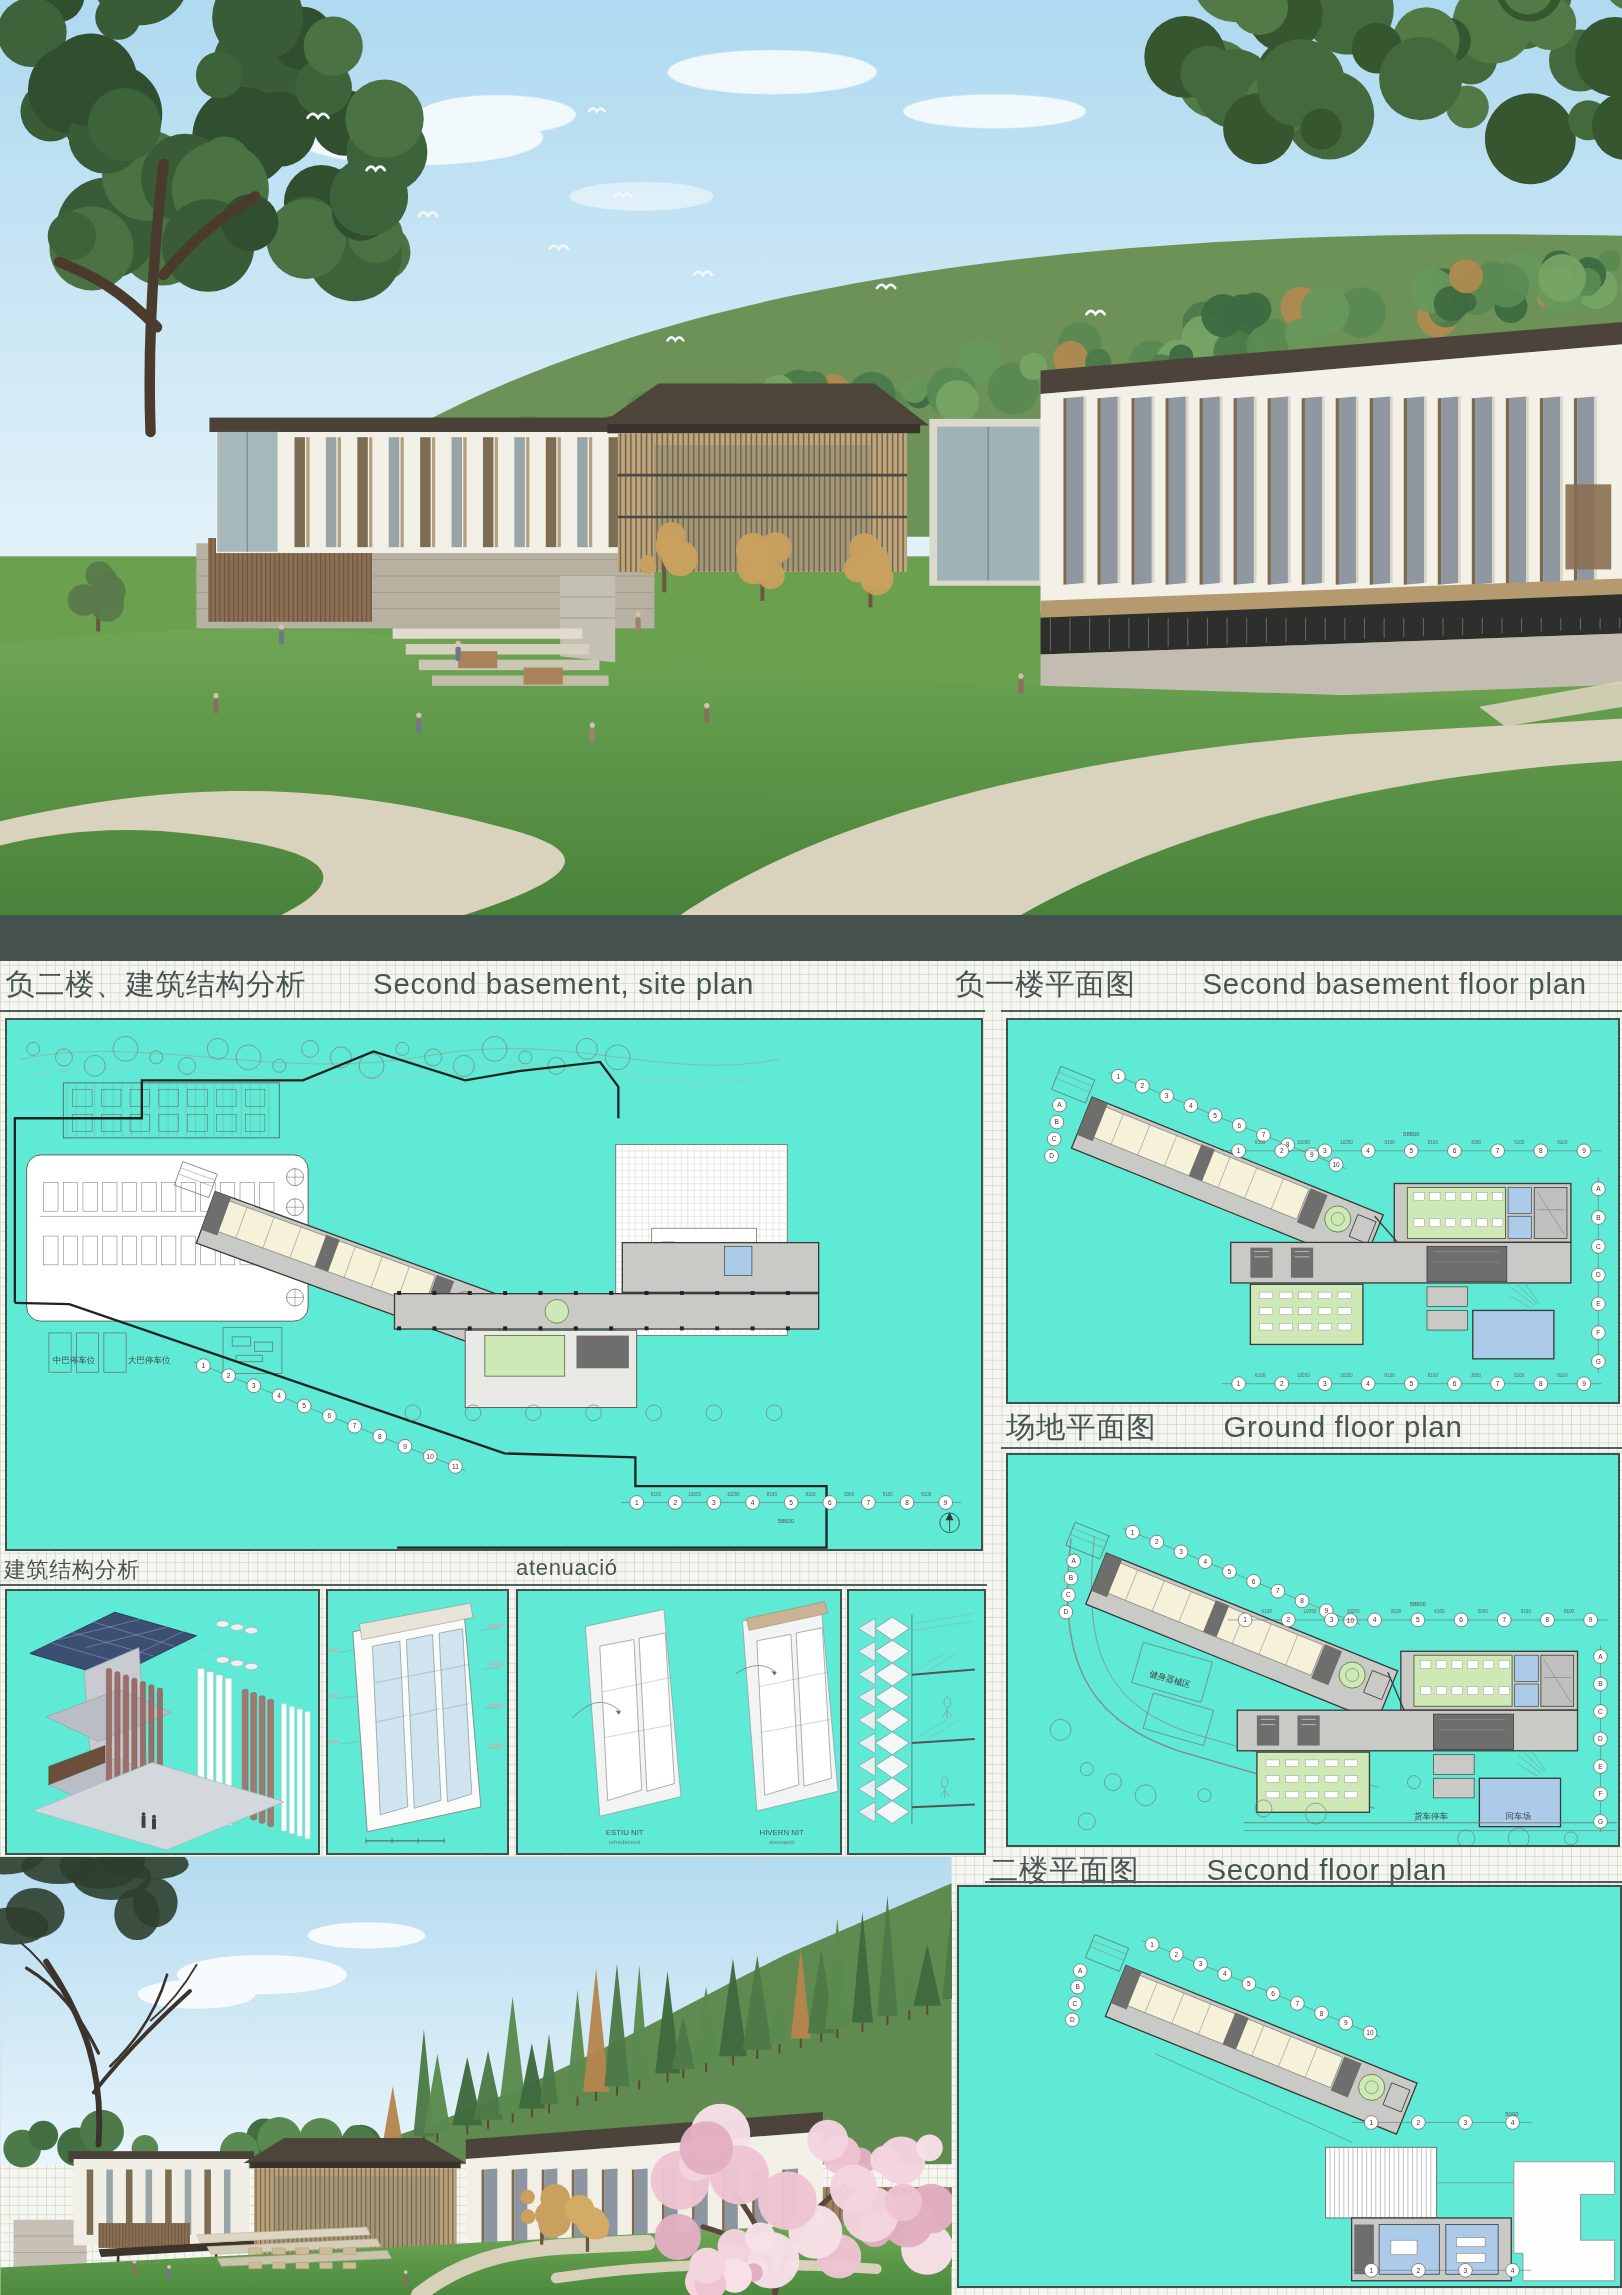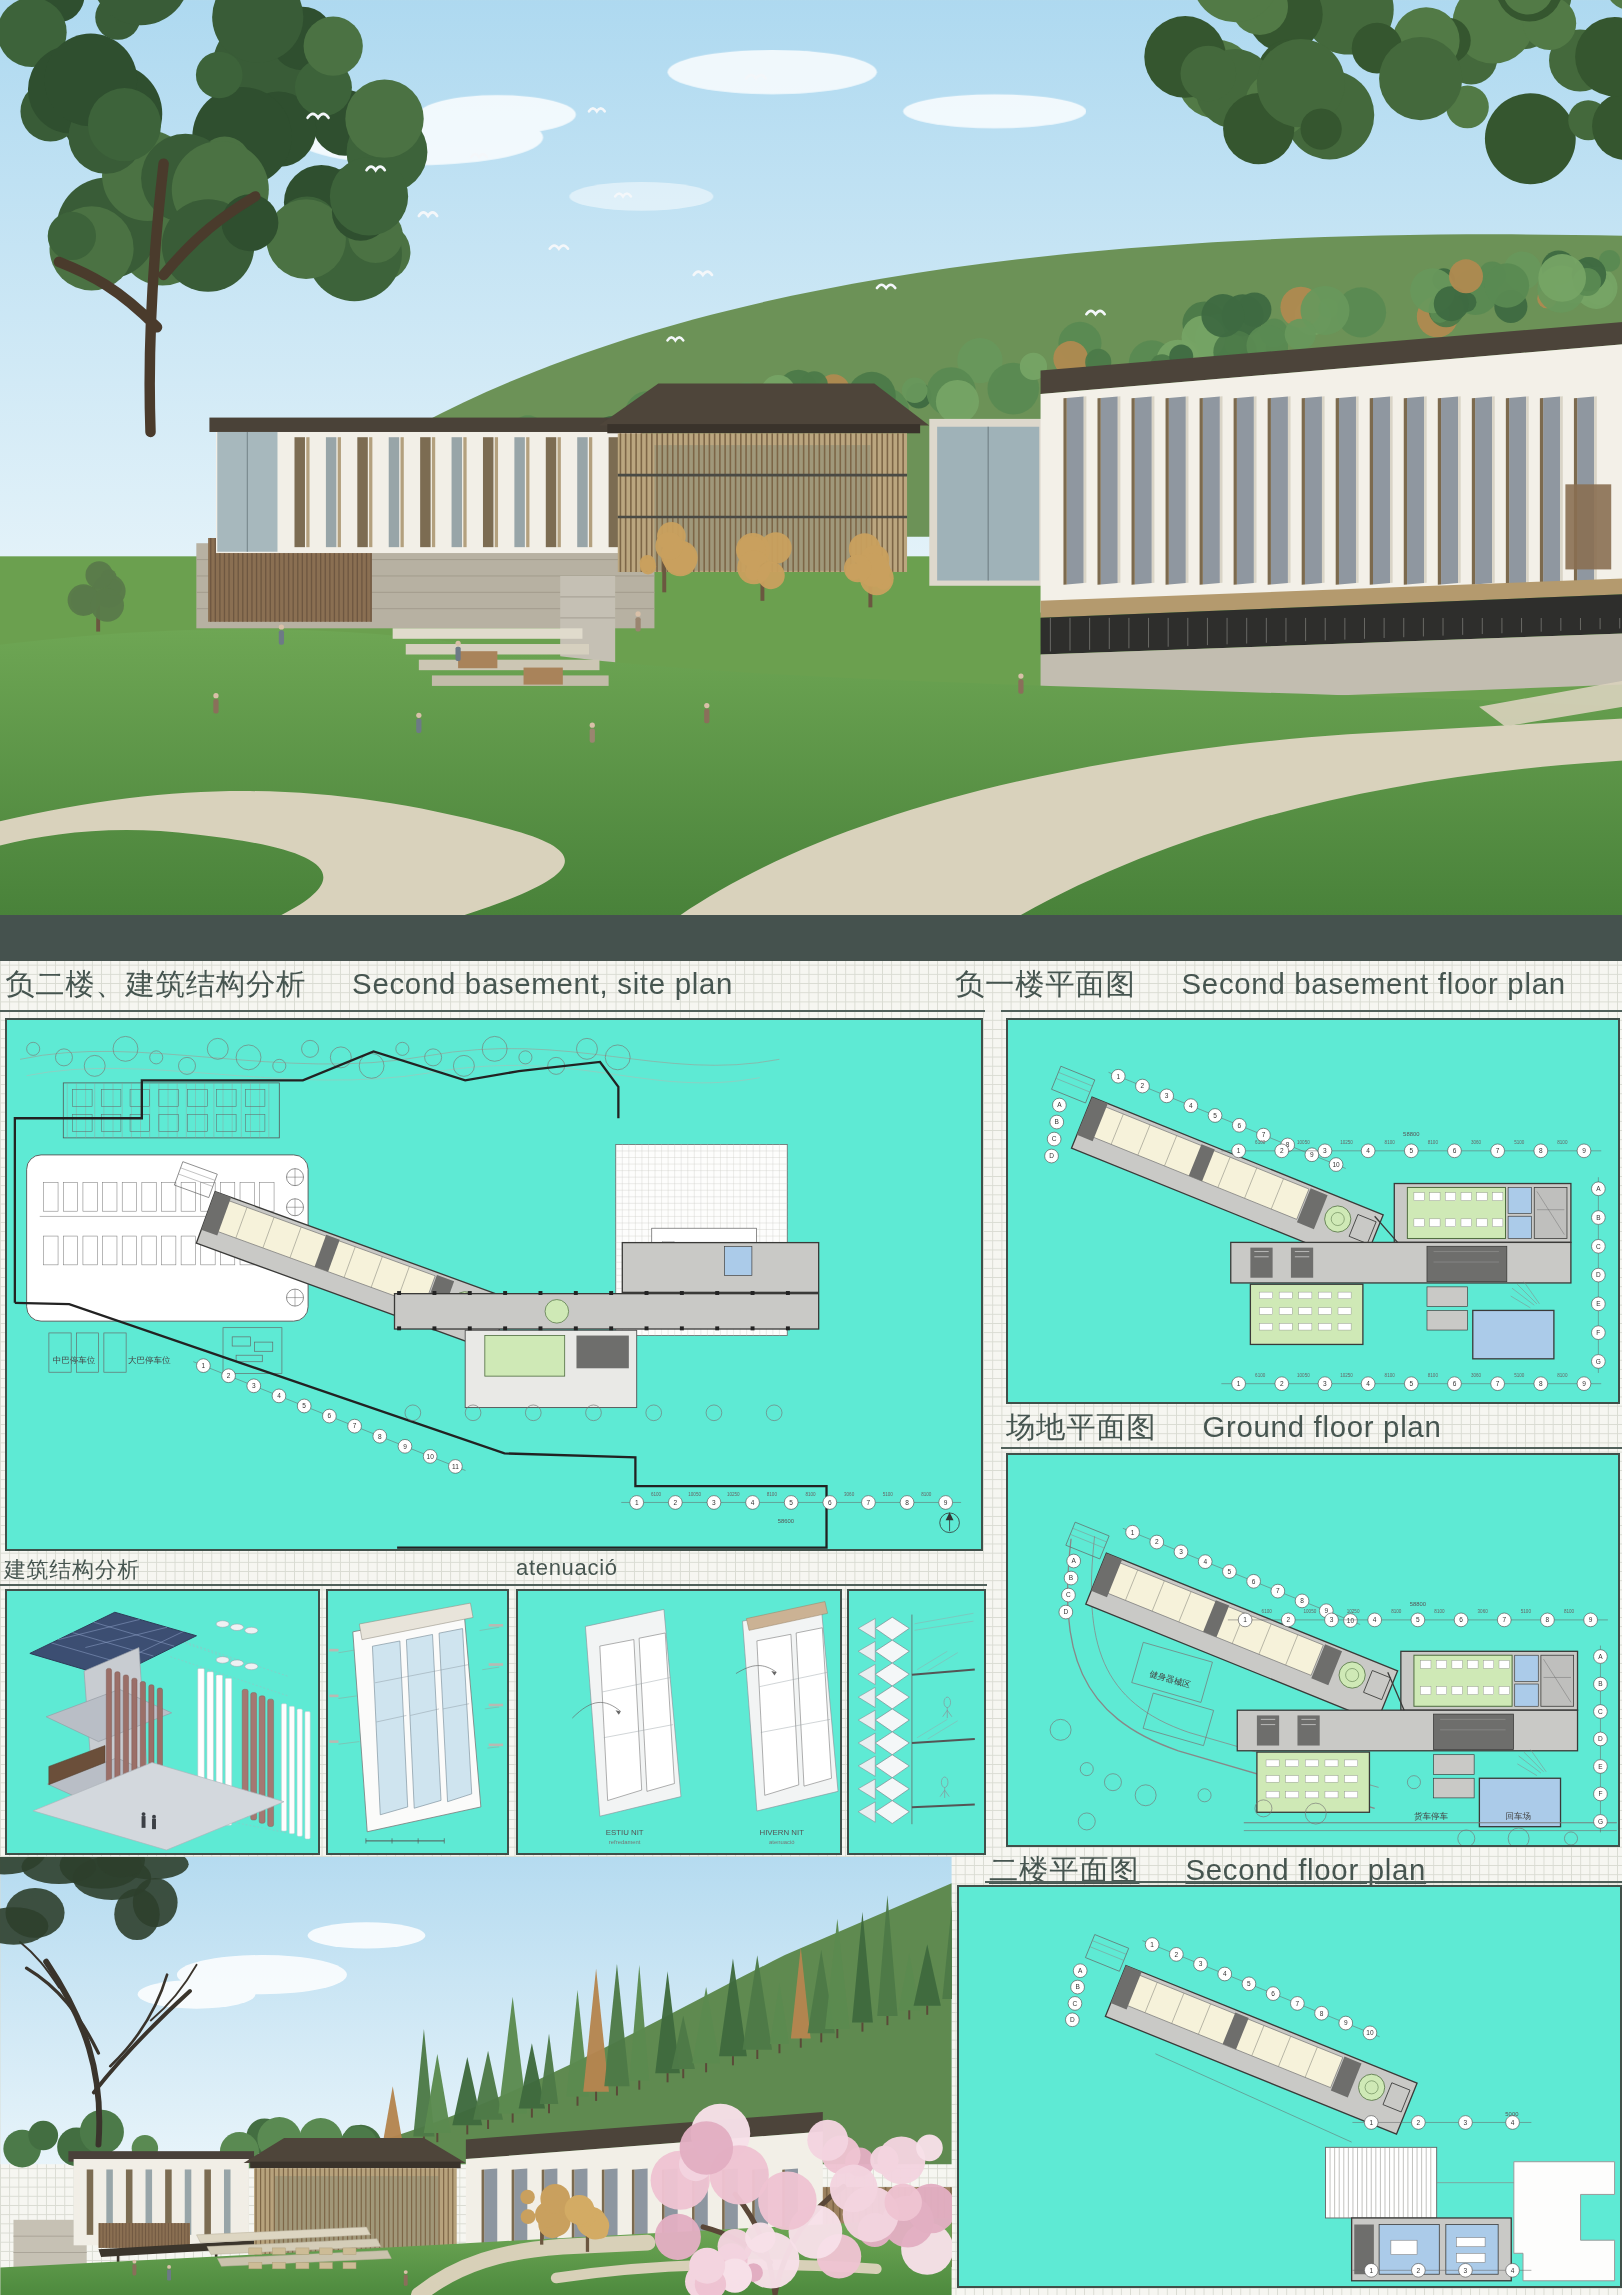--- a/index.html
+++ b/index.html
@@ -7,21 +7,21 @@
     width:1623px;height:2295px;position:relative;overflow:hidden;
     font-family:"Liberation Sans",sans-serif;
     background-color:#f6f6f1;
     background-image:linear-gradient(to right,#d9dbd2 1px,transparent 1px),
                      linear-gradient(to bottom,#d9dbd2 1px,transparent 1px);
     background-size:9.2px 9.2px;
   }
   .abs{position:absolute;}
   .panel{position:absolute;background:#5eead4;border:2px solid #40504a;box-sizing:border-box;}
   .title-row{position:absolute;color:#465550;font-size:29.4px;white-space:nowrap;letter-spacing:0.7px;}
-  .title-row .en{margin-left:14px;padding-left:32px;}
+  .title-row .en{margin-left:35px;padding-left:32px;}
   .label-row{position:absolute;color:#465550;font-size:22px;white-space:nowrap;letter-spacing:0.7px;}
   .rule{position:absolute;height:2px;background:#50605a;}
   svg{display:block;}
   svg text{font-family:"Liberation Sans",sans-serif;}
   .plan-label{font-size:13px;fill:#444;}
   .tiny{font-size:9px;fill:#555;}
 </style>
 </head>
 <body>
 
@@ -1377,21 +1377,21 @@
   </g>
   <g fill="none" stroke="#8a9096" stroke-width="1">
     <ellipse cx="150" cy="170" rx="5" ry="8"></ellipse>
         <path d="M150,178 v16 M150,182 l-7,10 M150,182 l7,10"></path>
     <ellipse cx="146" cy="292" rx="5" ry="8"></ellipse>
         <path d="M146,300 v16 M146,304 l-7,10 M146,304 l7,10"></path>
   </g>
 </svg>
 </div>
 
-<div class="title-row" style="left:989px;top:1851px;text-decoration:underline;">
+<div class="title-row" style="left:989px;top:1851px;">
   <span>二楼平面图</span><span class="en">Second floor plan</span>
 </div>
 <div class="rule" style="left:985px;top:1881px;width:638px;"></div>
 
 <div class="panel" style="left:957px;top:1885px;width:665px;height:403px;">
 <svg viewBox="0 0 1010 610" width="661" height="399" class="plansvg">
   <use href="#wing-motif" transform="translate(255,120) rotate(22)"></use>
   <rect x="560" y="398" width="170" height="108" fill="#ffffff" stroke="#666" stroke-width="1.4"></rect>
   <g id="pergola">
         <line x1="567" y1="398" x2="567" y2="506" stroke="#8a8a84" stroke-width="0.8"></line>

